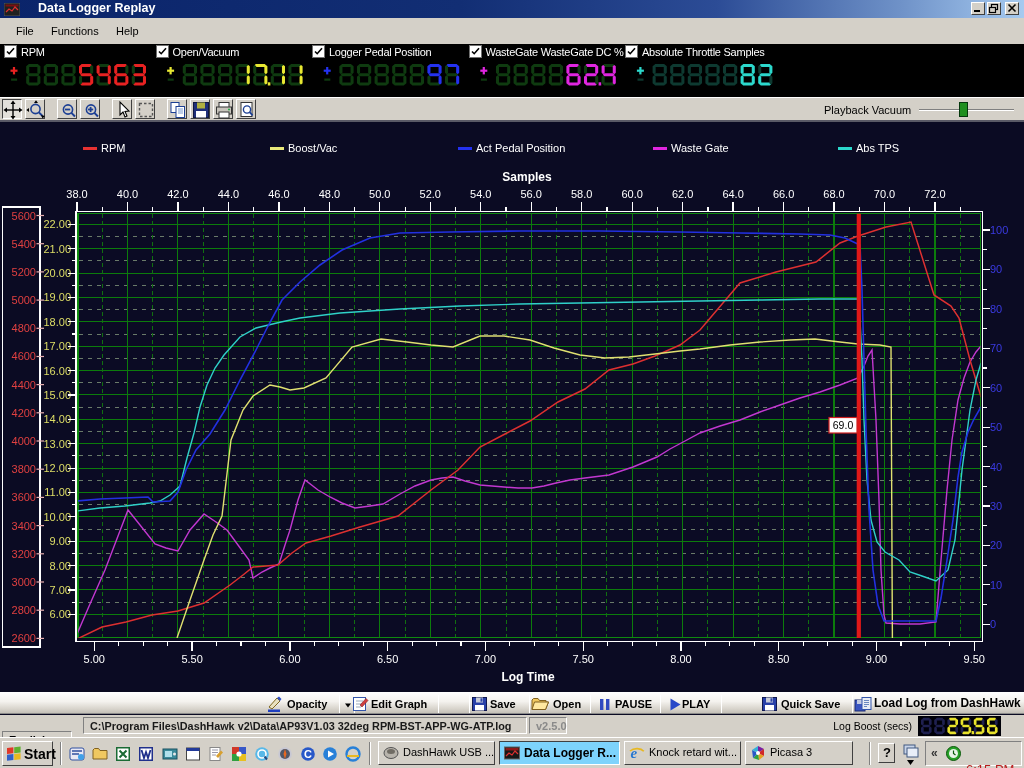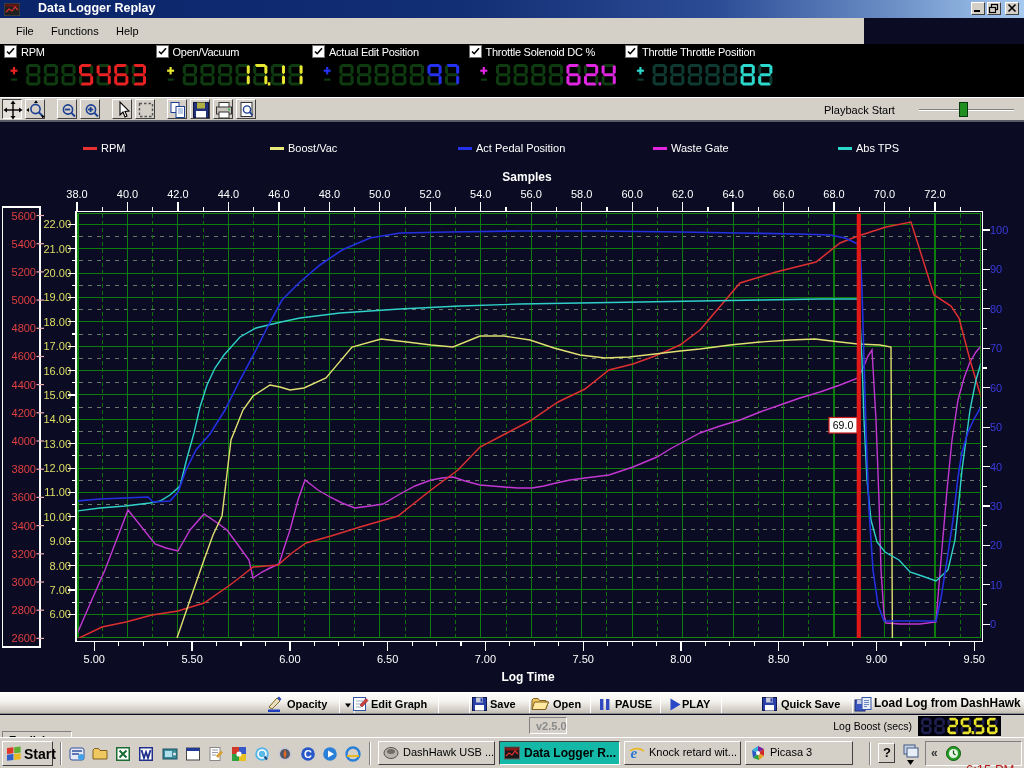--- a/index.html
+++ b/index.html
@@ -20,21 +20,21 @@
         <rect x="3.5" y="1.5" width="6" height="5" fill="none" stroke="#000" stroke-width="1.2"></rect>
         <rect x="1.5" y="4.5" width="6" height="5" fill="#d4d0c8" stroke="#000" stroke-width="1.2"></rect>
       </svg>
     </div>
  <div style="position:absolute;left:1005px;top:2px;width:14px;height:13px;background:#d4d0c8;border:1px solid;border-color:#fff #404040 #404040 #fff">
       <svg width="12" height="11" style="position:absolute;left:0;top:0">
         <path d="M2.5 1.5 L9.5 8.5 M9.5 1.5 L2.5 8.5" stroke="#000" stroke-width="1.6"></path>
       </svg>
     </div>
 </div>
-<div style="position:absolute;left:0;top:18px;width:864px;height:26px;background:#d4d0c8">
+<div style="position:absolute;left:0;top:18px;width:1024px;height:26px;background:#d4d0c8">
  <span style="position:absolute;left:16px;top:7px;font:11px 'Liberation Sans',sans-serif;color:#000">File</span>
  <span style="position:absolute;left:51px;top:7px;font:11px 'Liberation Sans',sans-serif;color:#000">Functions</span>
  <span style="position:absolute;left:116px;top:7px;font:11px 'Liberation Sans',sans-serif;color:#000">Help</span>
 </div>
 <div style="position:absolute;left:0;top:44px;width:1024px;height:53px;background:#000">
     <div style="position:absolute;left:4px;top:1px;width:13px;height:13px">
       <svg width="13" height="13" style="position:absolute;left:0;top:0">
         <rect x="0.5" y="0.5" width="12" height="12" fill="#fff" stroke="#707070"></rect>
         <path d="M3 6.5 L5.2 8.7 L10 3.2" stroke="#000" stroke-width="1.6" fill="none"></path>
       </svg>
@@ -46,35 +46,35 @@
         <path d="M3 6.5 L5.2 8.7 L10 3.2" stroke="#000" stroke-width="1.6" fill="none"></path>
       </svg>
     </div>
     <span style="position:absolute;left:172.5px;top:1.5px;font:11px 'Liberation Sans',sans-serif;letter-spacing:-0.25px;color:#fff">Open/Vacuum</span>
     <div style="position:absolute;left:312px;top:1px;width:13px;height:13px">
       <svg width="13" height="13" style="position:absolute;left:0;top:0">
         <rect x="0.5" y="0.5" width="12" height="12" fill="#fff" stroke="#707070"></rect>
         <path d="M3 6.5 L5.2 8.7 L10 3.2" stroke="#000" stroke-width="1.6" fill="none"></path>
       </svg>
     </div>
-    <span style="position:absolute;left:329px;top:1.5px;font:11px 'Liberation Sans',sans-serif;letter-spacing:-0.25px;color:#fff">Actual Edit Position</span>
+    <span style="position:absolute;left:329px;top:1.5px;font:11px 'Liberation Sans',sans-serif;letter-spacing:-0.25px;color:#fff">Logger Pedal Position</span>
     <div style="position:absolute;left:468.5px;top:1px;width:13px;height:13px">
       <svg width="13" height="13" style="position:absolute;left:0;top:0">
         <rect x="0.5" y="0.5" width="12" height="12" fill="#fff" stroke="#707070"></rect>
         <path d="M3 6.5 L5.2 8.7 L10 3.2" stroke="#000" stroke-width="1.6" fill="none"></path>
       </svg>
     </div>
-    <span style="position:absolute;left:485.5px;top:1.5px;font:11px 'Liberation Sans',sans-serif;letter-spacing:-0.25px;color:#fff">Throttle Solenoid DC %</span>
+    <span style="position:absolute;left:485.5px;top:1.5px;font:11px 'Liberation Sans',sans-serif;letter-spacing:-0.25px;color:#fff">WasteGate WasteGate DC %</span>
     <div style="position:absolute;left:625px;top:1px;width:13px;height:13px">
       <svg width="13" height="13" style="position:absolute;left:0;top:0">
         <rect x="0.5" y="0.5" width="12" height="12" fill="#fff" stroke="#707070"></rect>
         <path d="M3 6.5 L5.2 8.7 L10 3.2" stroke="#000" stroke-width="1.6" fill="none"></path>
       </svg>
     </div>
-    <span style="position:absolute;left:642px;top:1.5px;font:11px 'Liberation Sans',sans-serif;letter-spacing:-0.25px;color:#fff">Throttle Throttle Position</span>
+    <span style="position:absolute;left:642px;top:1.5px;font:11px 'Liberation Sans',sans-serif;letter-spacing:-0.25px;color:#fff">Absolute Throttle Samples</span>
     <svg width="1024" height="53" style="position:absolute;left:0;top:0">
       <rect x="10.5" y="25.6" width="7" height="2.2" fill="#e82222"></rect>
       <rect x="12.9" y="23.0" width="2.2" height="7.4" fill="#e82222"></rect>
       <rect x="11.1" y="34.5" width="6" height="2.2" fill="#0f3b10"></rect>
       <polygon points="27.4,21.525 28.772499999999997,20.0 37.82749999999999,20.0 39.199999999999996,21.525 37.82749999999999,23.049999999999997 28.772499999999997,23.049999999999997" fill="#0f3b10"></polygon>
       <polygon points="27.4,30.75 28.772499999999997,29.225 37.82749999999999,29.225 39.199999999999996,30.75 37.82749999999999,32.275 28.772499999999997,32.275" fill="#0f3b10"></polygon>
       <polygon points="27.4,39.975 28.772499999999997,38.45 37.82749999999999,38.45 39.199999999999996,39.975 37.82749999999999,41.5 28.772499999999997,41.5" fill="#0f3b10"></polygon>
       <polygon points="27.724999999999998,21.0 29.249999999999996,22.3725 29.249999999999996,28.7775 27.724999999999998,30.15 26.2,28.7775 26.2,22.3725" fill="#0f3b10"></polygon>
       <polygon points="38.875,21.0 40.4,22.3725 40.4,28.7775 38.875,30.15 37.35,28.7775 37.35,22.3725" fill="#0f3b10"></polygon>
       <polygon points="27.724999999999998,31.35 29.249999999999996,32.722500000000004 29.249999999999996,39.1275 27.724999999999998,40.5 26.2,39.1275 26.2,32.722500000000004" fill="#0f3b10"></polygon>
@@ -398,21 +398,21 @@
       <rect x="5" y="12" width="10" height="6" fill="#fff" stroke="#333"></rect>
       <circle cx="15" cy="9.5" r="1" fill="#2a4"></circle>
     </svg></div>
 <div style="position:absolute;left:236px;top:99px;width:20px;height:20px;border:1px solid;border-color:#fff #404040 #404040 #fff;background:#d4d0c8"><svg width="20" height="20">
       <rect x="4" y="2.5" width="11" height="14" fill="#fff" stroke="#333"></rect>
       <g transform="translate(4,3.5)">
         <circle cx="6" cy="6" r="3.6" fill="none" stroke="#1c3f94" stroke-width="1.4"></circle>
         <line x1="8.6" y1="8.6" x2="11.6" y2="11.8" stroke="#1c3f94" stroke-width="1.8"></line>
       </g>
     </svg></div>
-<span style="position:absolute;left:824px;top:104px;font:11px 'Liberation Sans',sans-serif;color:#000">Playback Start</span>
+<span style="position:absolute;left:824px;top:104px;font:11px 'Liberation Sans',sans-serif;color:#000">Playback Vacuum</span>
 <div style="position:absolute;left:919px;top:109px;width:95px;height:2px;background:#808080;border-bottom:1px solid #fff"></div>
 <div style="position:absolute;left:959px;top:102px;width:9px;height:15px;background:#1f8f1f;border:1px solid #04380d"></div>
 <svg width="1024" height="568" style="position:absolute;left:0;top:122px" font-family="Liberation Sans, sans-serif">
     <rect x="0" y="0" width="1024" height="568" fill="#0b0b23"></rect>
     <rect x="83" y="25" width="14" height="3" fill="#e83232"></rect>
     <text x="101" y="30" font-size="11" fill="#ffffff">RPM</text>
     <rect x="270" y="25" width="14" height="3" fill="#e8e87a"></rect>
     <text x="288" y="30" font-size="11" fill="#ffffff">Boost/Vac</text>
     <rect x="458" y="25" width="14" height="3" fill="#2432f0"></rect>
     <text x="476" y="30" font-size="11" fill="#ffffff">Act Pedal Position</text>
@@ -789,20 +789,23 @@
           <line x1="10" y1="8.5" x2="15" y2="8.5"></line>
           <line x1="10" y1="10.5" x2="13" y2="10.5"></line>
         </g>
       </svg></div>
     <span style="position:absolute;left:874px;top:4px;font:bold 11.9px 'Liberation Sans',sans-serif;color:#000;white-space:nowrap">Load Log from DashHawk</span>
   </div>
 <div style="position:absolute;left:0;top:715px;width:1024px;height:22px;background:#d4d0c8">
  <div style="position:absolute;top:16px;height:17px;border:1px solid;border-color:#808080 #fff #fff #808080;background:#d4d0c8;left:2px;width:70px">
       <span style="position:absolute;left:6px;top:2px;font:bold 11px 'Liberation Sans',sans-serif;color:#000">English Units</span>
     </div>
+ <div style="position:absolute;top:2px;height:17px;border:1px solid;border-color:#808080 #fff #fff #808080;background:#d4d0c8;left:83px;width:444px">
+      <span style="position:absolute;left:6px;top:2px;font:bold 10.85px 'Liberation Sans',sans-serif;color:#1a1a1a;white-space:nowrap">C:\Program Files\DashHawk v2\Data\AP93V1.03 32deg RPM-BST-APP-WG-ATP.log</span>
+    </div>
  <div style="position:absolute;top:2px;height:17px;border:1px solid;border-color:#808080 #fff #fff #808080;background:#d4d0c8;left:529px;width:38px">
       <span style="position:absolute;left:6px;top:2px;font:bold 11px 'Liberation Sans',sans-serif;color:#8a8a8a">v2.5.0</span>
     </div>
  <span style="position:absolute;left:700px;top:5px;width:212px;text-align:right;font:10.5px 'Liberation Sans',sans-serif;color:#000">Log Boost (secs)</span>
 </div>
 <svg width="83" height="20" style="position:absolute;left:918px;top:716px">
     <rect x="0" y="0" width="83" height="20" fill="#000008"></rect>
     <polygon points="4.2,3.1500000000000004 5.415,1.8000000000000003 11.185,1.8000000000000003 12.4,3.1500000000000004 11.185,4.5 5.415,4.5" fill="#1f2050"></polygon>
     <polygon points="4.2,10.0 5.415,8.65 11.185,8.65 12.4,10.0 11.185,11.35 5.415,11.35" fill="#1f2050"></polygon>
     <polygon points="4.2,16.849999999999998 5.415,15.499999999999998 11.185,15.499999999999998 12.4,16.849999999999998 11.185,18.2 5.415,18.2" fill="#1f2050"></polygon>
@@ -920,21 +923,21 @@
         <circle cx="8" cy="8" r="6.5" fill="none" stroke="#2880d8" stroke-width="2.4"></circle>
         <path d="M2 10 L14 10" stroke="#e8b820" stroke-width="2"></path>
       </svg></div>
     <div style="position:absolute;left:378px;top:3px;width:117px;height:24px;border:1px solid;background:#d4d0c8;border-color:#fff #404040 #404040 #fff">
       <div style="position:absolute;left:4px;top:3px;width:16px;height:16px"><svg width="16" height="16">
           <ellipse cx="8" cy="8" rx="7" ry="5.5" fill="#b8b4ac" stroke="#555"></ellipse>
           <ellipse cx="8" cy="6.5" rx="4" ry="2.5" fill="#706c64"></ellipse>
         </svg></div>
       <span style="position:absolute;left:24px;top:4px;font:normal 11px 'Liberation Sans',sans-serif;color:#000;white-space:nowrap">DashHawk USB ...</span>
     </div>
-    <div style="position:absolute;left:499px;top:3px;width:121px;height:24px;border:1px solid;background:#14b8a6;border-color:#404040 #fff #fff #404040">
+    <div style="position:absolute;left:499px;top:3px;width:121px;height:24px;border:1px solid;background:#7dd3fc;border-color:#404040 #fff #fff #404040">
       <div style="position:absolute;left:4px;top:3px;width:16px;height:16px"><svg width="16" height="16">
           <rect x="0.5" y="2" width="15" height="12" fill="#181818" stroke="#666"></rect>
           <rect x="1.5" y="3" width="13" height="2.5" fill="#8c1818"></rect>
           <polyline points="2,11 5,8 8,10 11,6 14,9" stroke="#e03030" stroke-width="1.2" fill="none"></polyline>
         </svg></div>
       <span style="position:absolute;left:24px;top:4px;font:bold 12px 'Liberation Sans',sans-serif;color:#000;white-space:nowrap">Data Logger R...</span>
     </div>
     <div style="position:absolute;left:624px;top:3px;width:117px;height:24px;border:1px solid;background:#d4d0c8;border-color:#fff #404040 #404040 #fff">
       <div style="position:absolute;left:4px;top:3px;width:16px;height:16px"><svg width="16" height="16">
           <text x="1.5" y="13" font-family="Liberation Serif" font-style="italic" font-weight="bold" font-size="15" fill="#2878d0">e</text>

